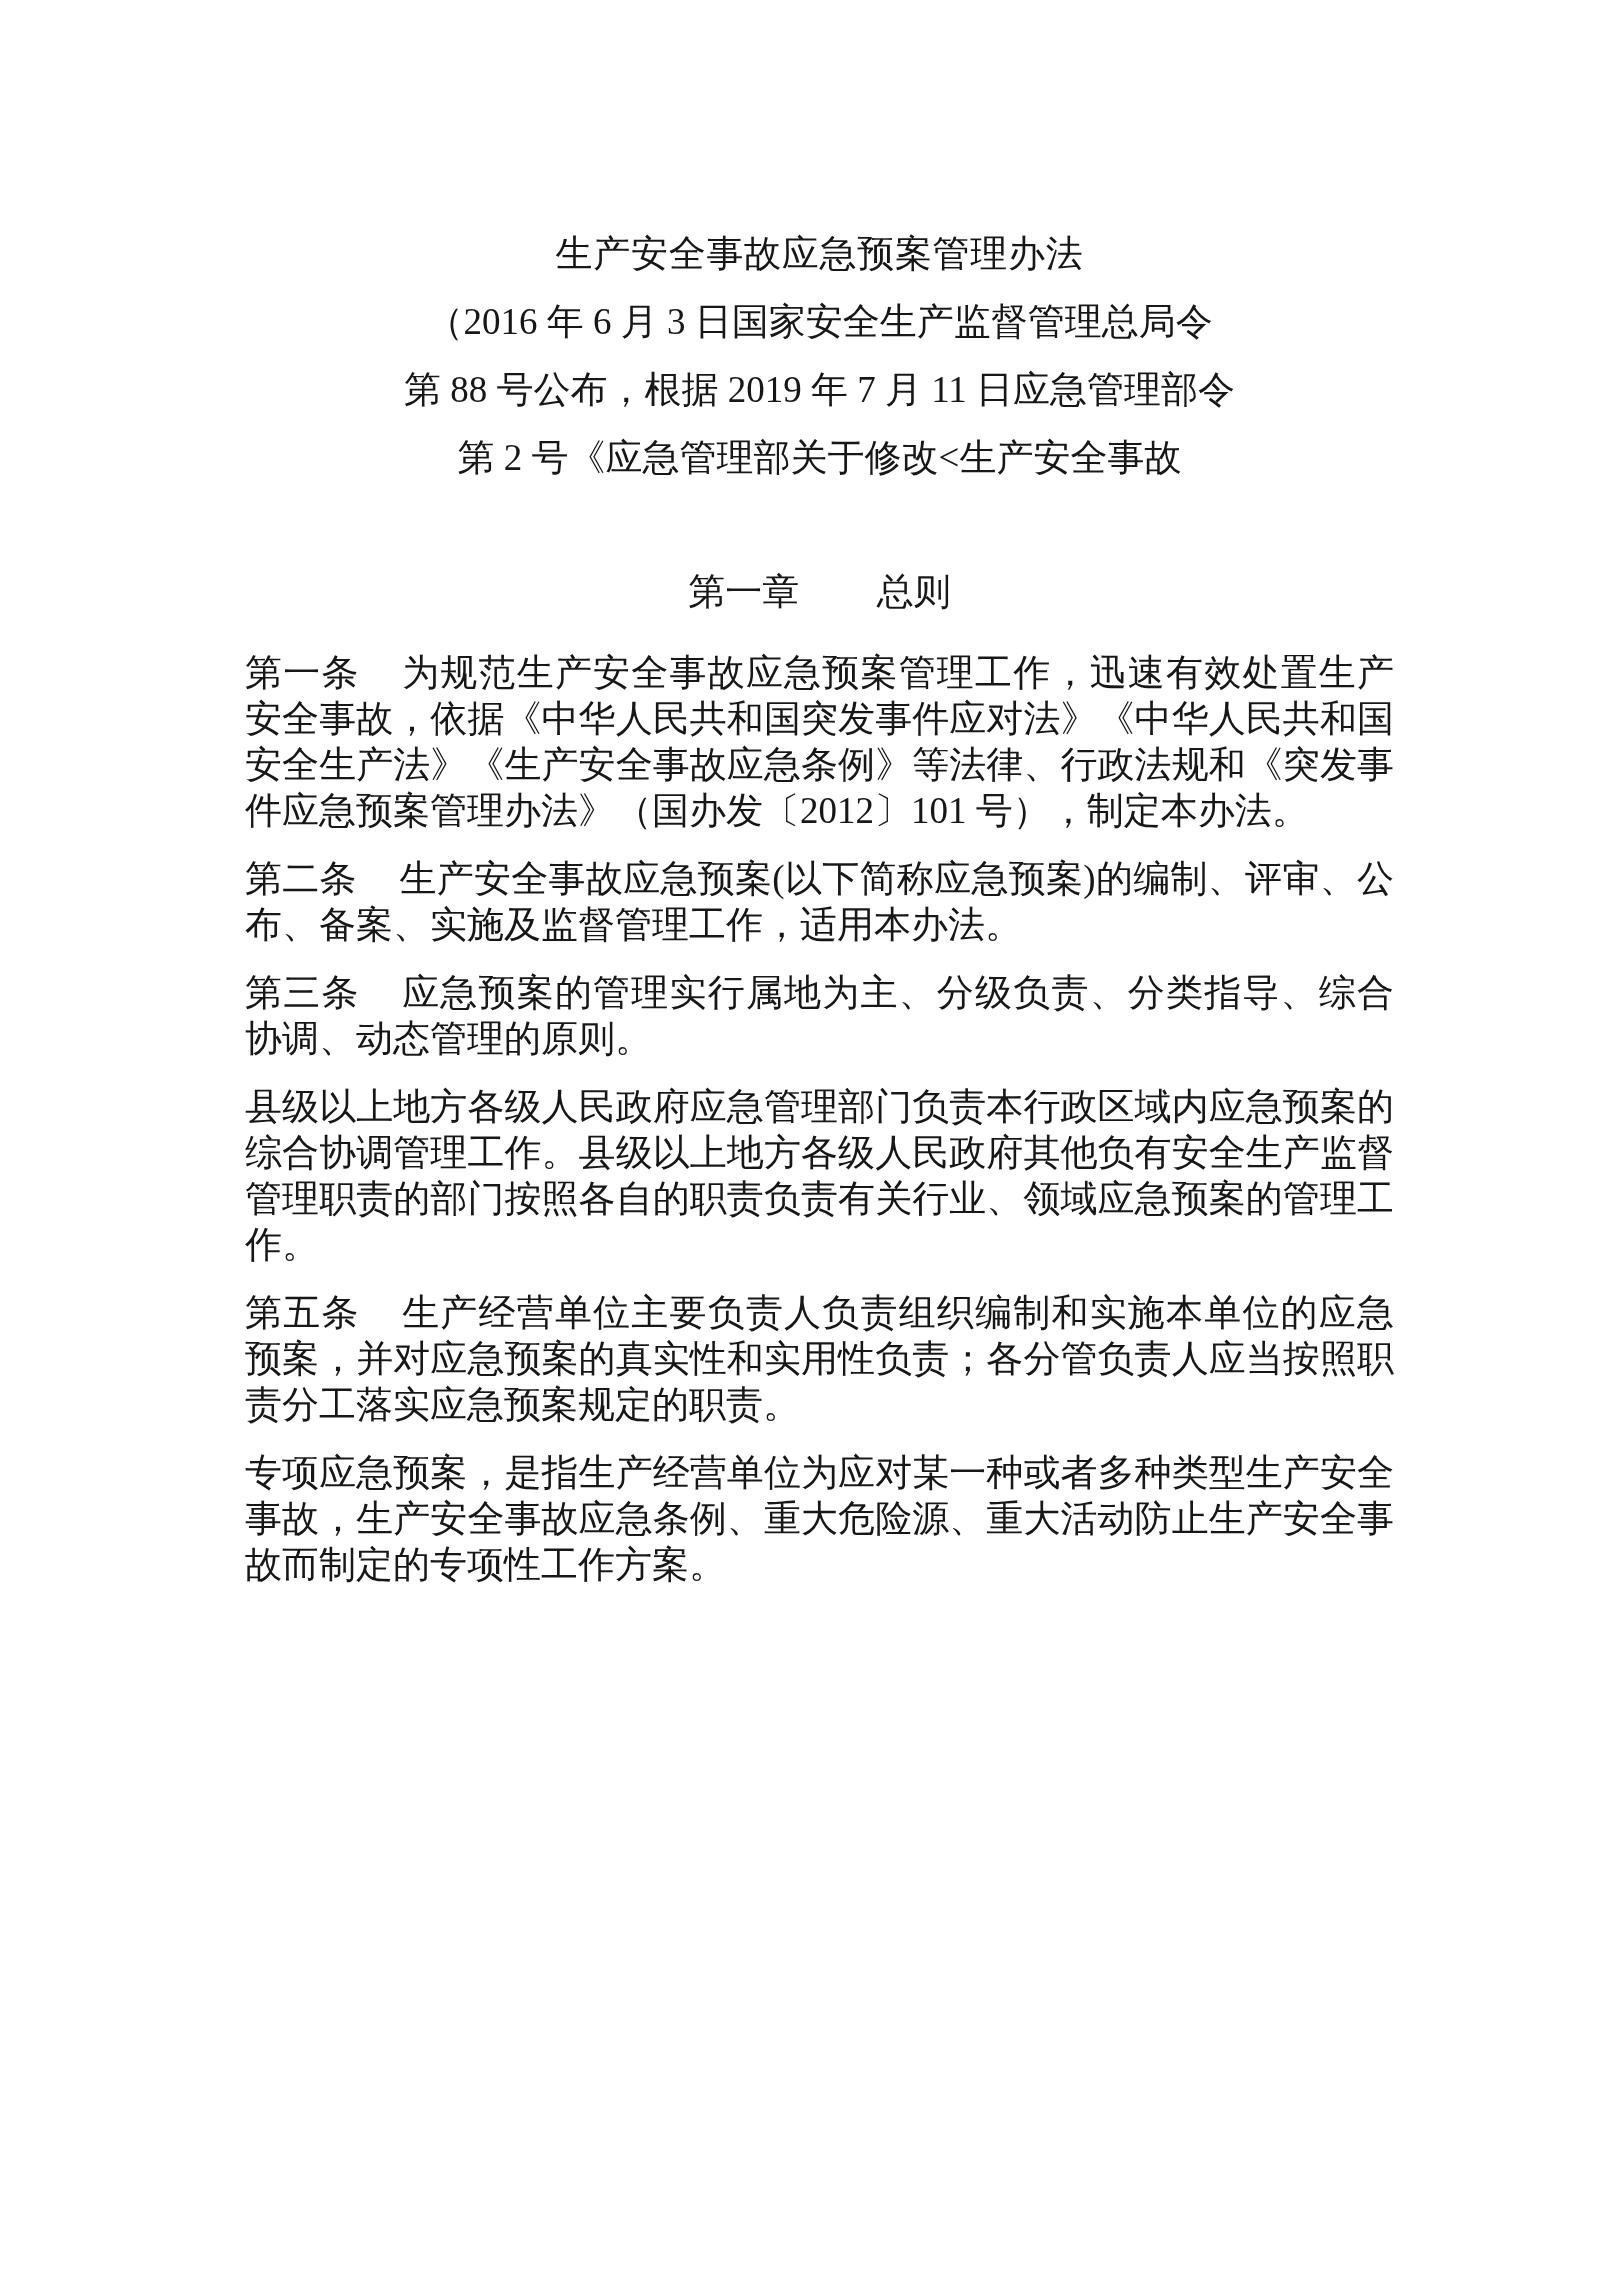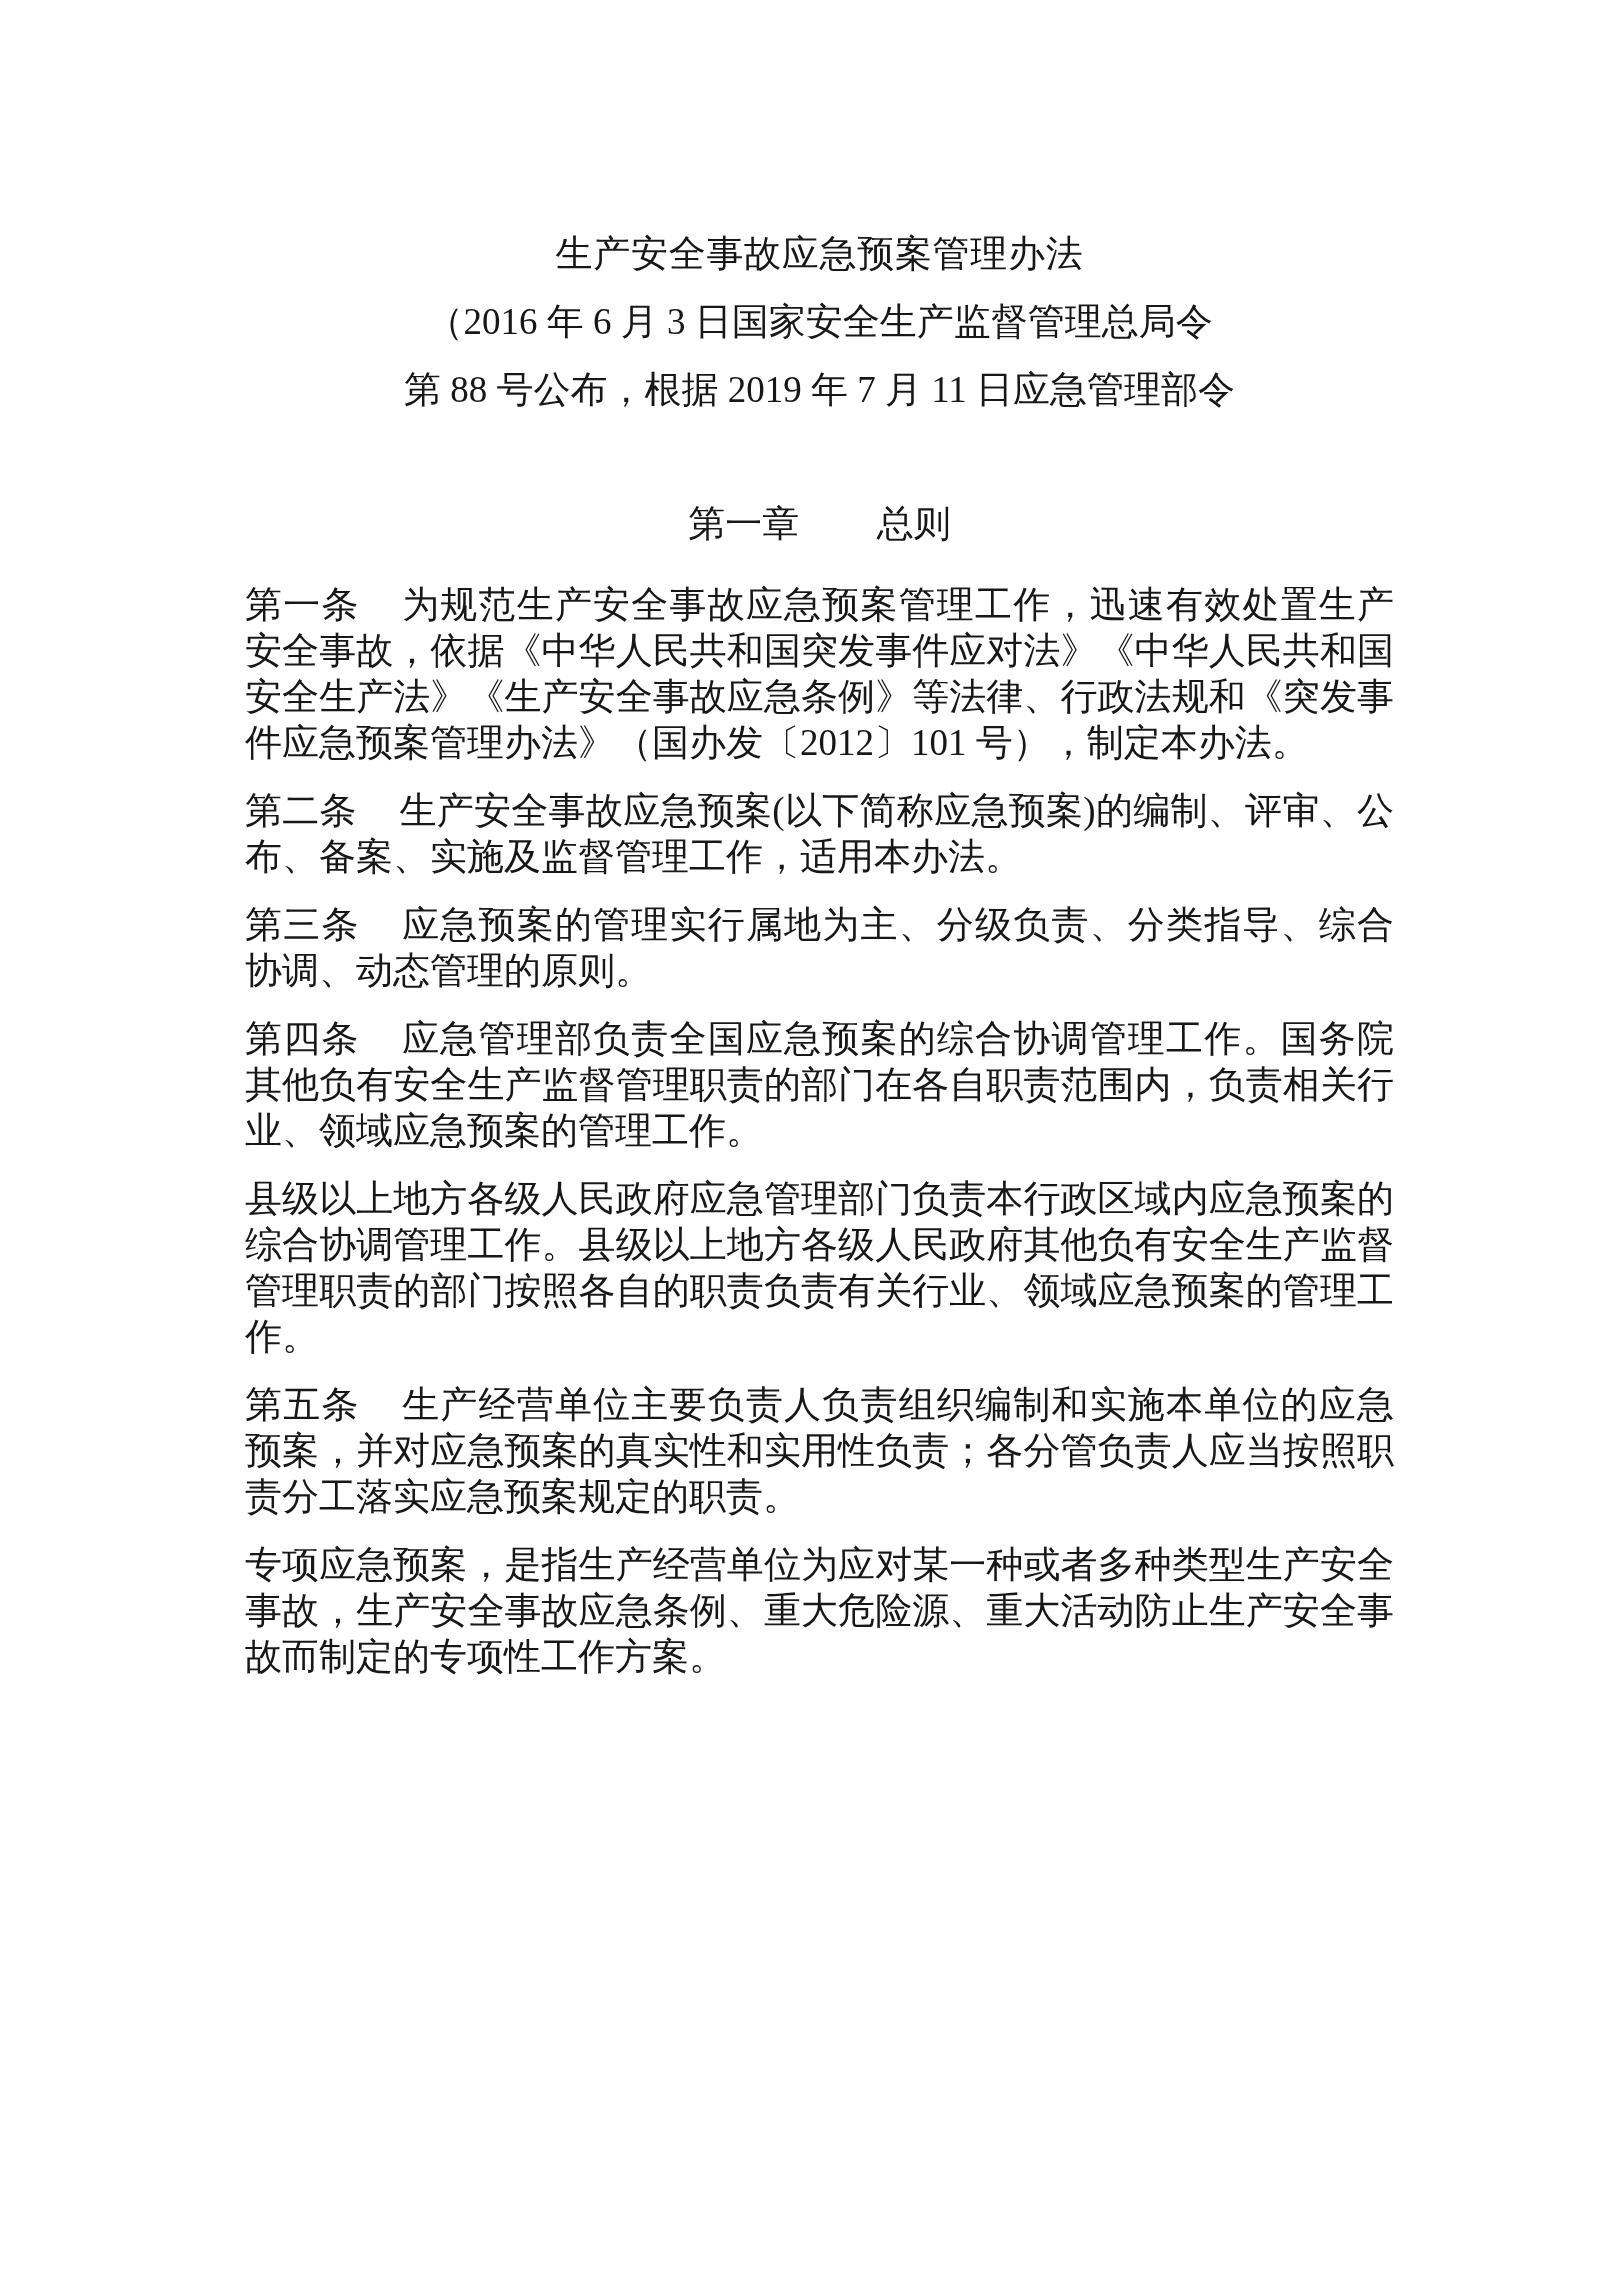--- a/index.html
+++ b/index.html
@@ -52,40 +52,38 @@
 </style>
 </head>
 <body>
 
 <div class="page">
 
   <div class="title-line doc-title">生产安全事故应急预案管理办法</div>
 
   <div class="title-line">（2016 年 6 月 3 日国家安全生产监督管理总局令</div>
   <div class="title-line">第 88 号公布，根据 2019 年 7 月 11 日应急管理部令</div>
+  <div class="title-line">第 2 号《应急管理部关于修改&lt;生产安全事故</div>
 
   <div class="chapter">
     <span class="chapter-number">第一章</span><span>总则</span>
   </div>
 
   <p class="para">
     <span class="article-label">第一条</span><span>为规范生产安全事故应急预案管理工作，迅速有效处置生产安全事故，依据《中华人民共和国突发事件应对法》《中华人民共和国安全生产法》《生产安全事故应急条例》等法律、行政法规和《突发事件应急预案管理办法》（国办发〔2012〕101 号），制定本办法。</span>
   </p>
 
   <p class="para">
     <span class="article-label">第二条</span><span>生产安全事故应急预案(以下简称应急预案)的编制、评审、公布、备案、实施及监督管理工作，适用本办法。</span>
   </p>
 
   <p class="para">
     <span class="article-label">第三条</span><span>应急预案的管理实行属地为主、分级负责、分类指导、综合协调、动态管理的原则。</span>
   </p>
 
-  <p class="para">
-    <span class="article-label">第四条</span><span>应急管理部负责全国应急预案的综合协调管理工作。国务院其他负有安全生产监督管理职责的部门在各自职责范围内，负责相关行业、领域应急预案的管理工作。</span>
-  </p>
 
   <p class="para">
     <span>县级以上地方各级人民政府应急管理部门负责本行政区域内应急预案的综合协调管理工作。县级以上地方各级人民政府其他负有安全生产监督管理职责的部门按照各自的职责负责有关行业、领域应急预案的管理工作。</span>
   </p>
 
   <p class="para">
     <span class="article-label">第五条</span><span>生产经营单位主要负责人负责组织编制和实施本单位的应急预案，并对应急预案的真实性和实用性负责；各分管负责人应当按照职责分工落实应急预案规定的职责。</span>
   </p>
 
 

